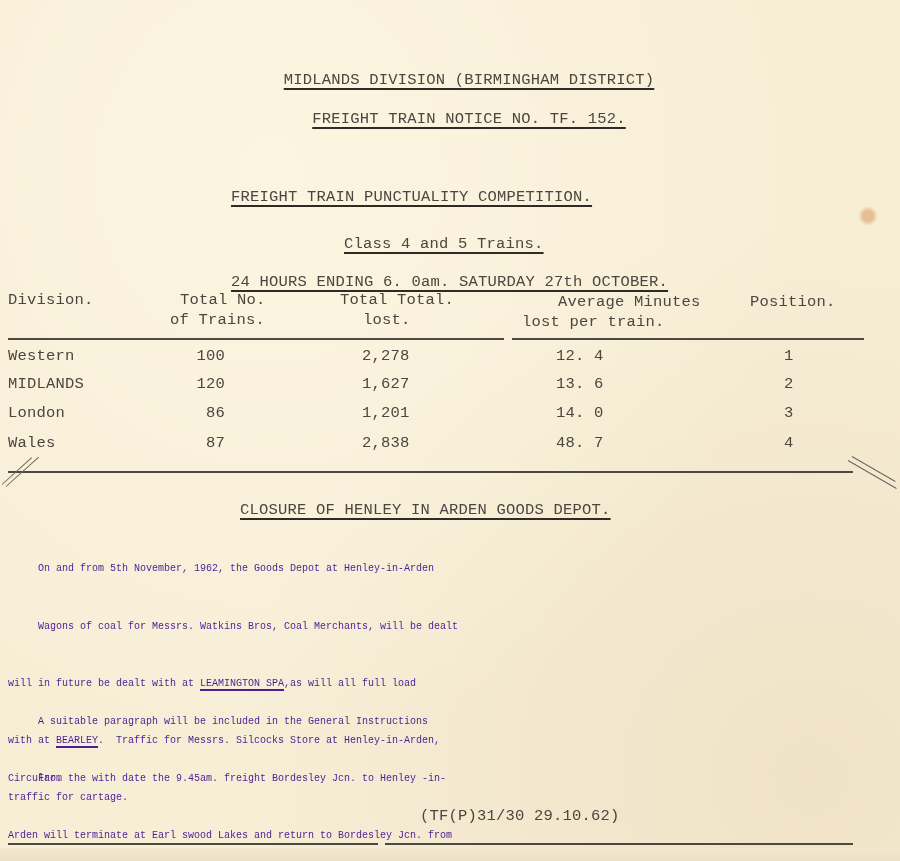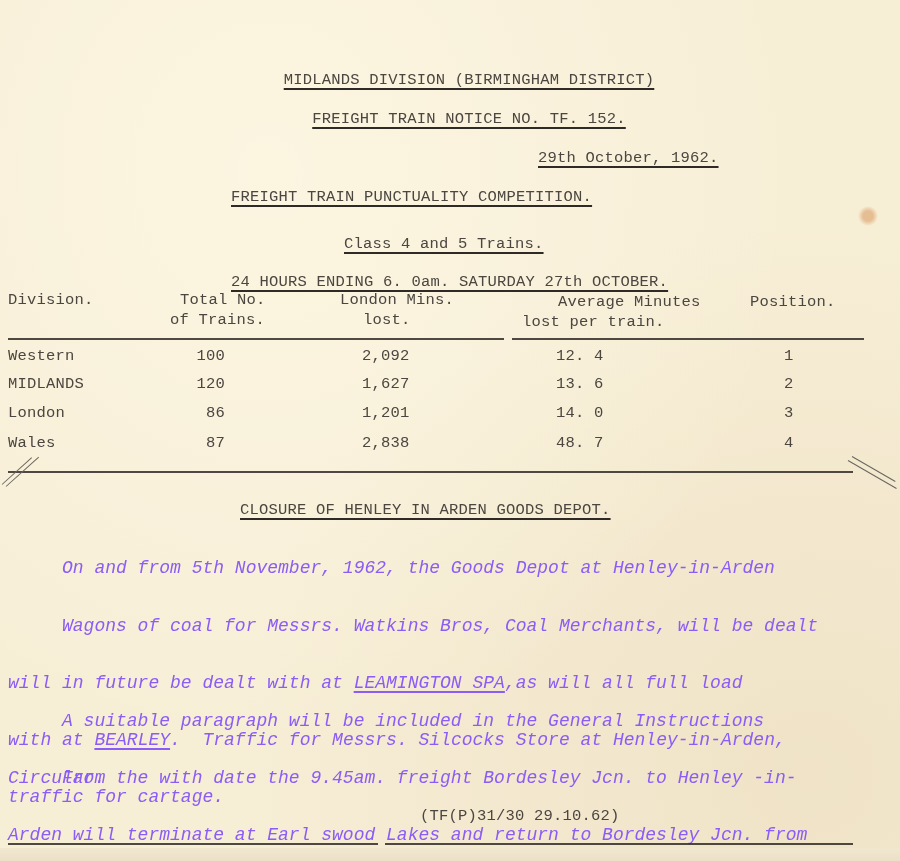--- a/index.html
+++ b/index.html
@@ -14,70 +14,67 @@
     color: #4a4540;
     position: relative;
   }
   .page { position: absolute; left: 0; top: 0; width: 900px; height: 820px; border-radius: 28px; }
   .t { position: absolute; white-space: pre; font-size: 15.5px; letter-spacing: 0.2px; color: #4b4640; }
   .u { text-decoration: underline; text-decoration-thickness: 1.5px; text-underline-offset: 4px; text-decoration-color: #2e2a26; }
   .center { left: 0; width: 900px; text-align: center; }
   .rule { position: absolute; height: 2px; background: #2f2b27; opacity: 0.85; }
   .num { text-align: right; }
   .slash { position: absolute; height: 1px; background: #6a655e; transform-origin: left center; }
-  .para { position: absolute; left: 8px; width: 880px; white-space: pre; font-size: 18px; line-height: 19px; color: #8b5cf6; font-style: italic; }
+  .para { position: absolute; left: 8px; width: 880px; white-space: pre; font-size: 10px; line-height: 19px; color: #4c1d95; }
   .ul2 { text-decoration: underline; text-decoration-thickness: 1.5px; text-underline-offset: 3px; }
   .bottom-strip { position: absolute; left: 0; top: 848px; width: 900px; height: 13px; background: linear-gradient(#f2e8d0, #ebe0c6); }
 </style>
 </head>
 <body>
 
 <div class="page">
 
   <div class="t center" style="top:53px;">
     <span class="u">MIDLANDS DIVISION (BIRMINGHAM DISTRICT)</span>
   </div>
   <div class="t center" style="top:92px;">
     <span class="u">FREIGHT TRAIN NOTICE NO. TF. 152.</span>
-  </div>
-  <div class="t" style="top:131px; left:500px;">
-    <span class="u">29th October, 1962.</span>
   </div>
 
   <div class="t" style="top:170px; left:193px;">
     <span class="u">FREIGHT TRAIN PUNCTUALITY COMPETITION.</span>
   </div>
   <div class="t" style="top:217px; left:306px;">
     <span class="u">Class 4 and 5 Trains.</span>
   </div>
   <div class="t" style="top:255px; left:193px;">
     <span class="u">24 HOURS ENDING 6. 0am. SATURDAY 27th OCTOBER.</span>
   </div>
 
   <div>
     <div class="t" style="top:291px; left:8px;">Division.</div>
 
     <div class="t" style="top:291px; left:180px;">Total No.</div>
     <div class="t" style="top:311px; left:170px;">of Trains.</div>
 
-    <div class="t" style="top:291px; left:340px;">London Mins.</div>
+    <div class="t" style="top:291px; left:340px;">Total Total.</div>
     <div class="t" style="top:311px; left:363px;">lost.</div>
 
     <div class="t" style="top:293px; left:522px;margin-left:36px;">Average Minutes</div>
     <div class="t" style="top:313px; left:522px;">lost per train.</div>
 
     <div class="t" style="top:293px; left:750px;">Position.</div>
 
     <div class="rule" style="top:338px; left:8px; width:496px;"></div>
     <div class="rule" style="top:338px; left:512px; width:352px;"></div>
 
     <div>
       <div class="t" style="top:347px; left:8px;">Western</div>
       <div class="t num" style="top:347px; left:170px; width:55px;">100</div>
-      <div class="t" style="top:347px; left:362px;">2,092</div>
+      <div class="t" style="top:347px; left:362px;">2,278</div>
       <div class="t" style="top:347px; left:556px;">12. 4</div>
       <div class="t" style="top:347px; left:784px;">1</div>
     </div>
     <div>
       <div class="t" style="top:375px; left:8px;">MIDLANDS</div>
       <div class="t num" style="top:375px; left:170px; width:55px;">120</div>
       <div class="t" style="top:375px; left:362px;">1,627</div>
       <div class="t" style="top:375px; left:556px;">13. 6</div>
       <div class="t" style="top:375px; left:784px;">2</div>
     </div>

